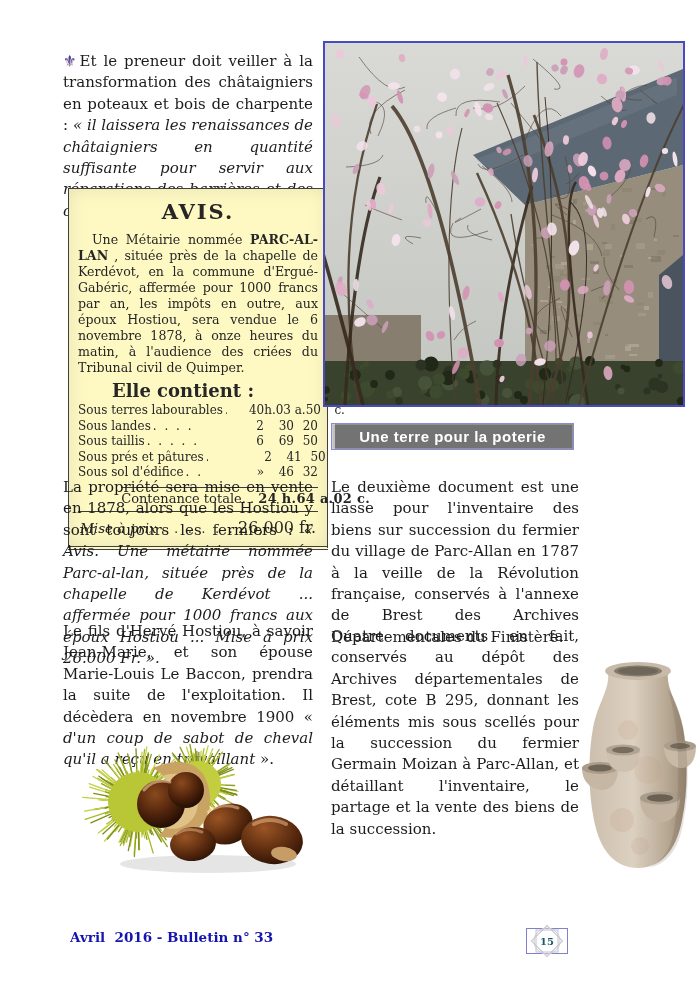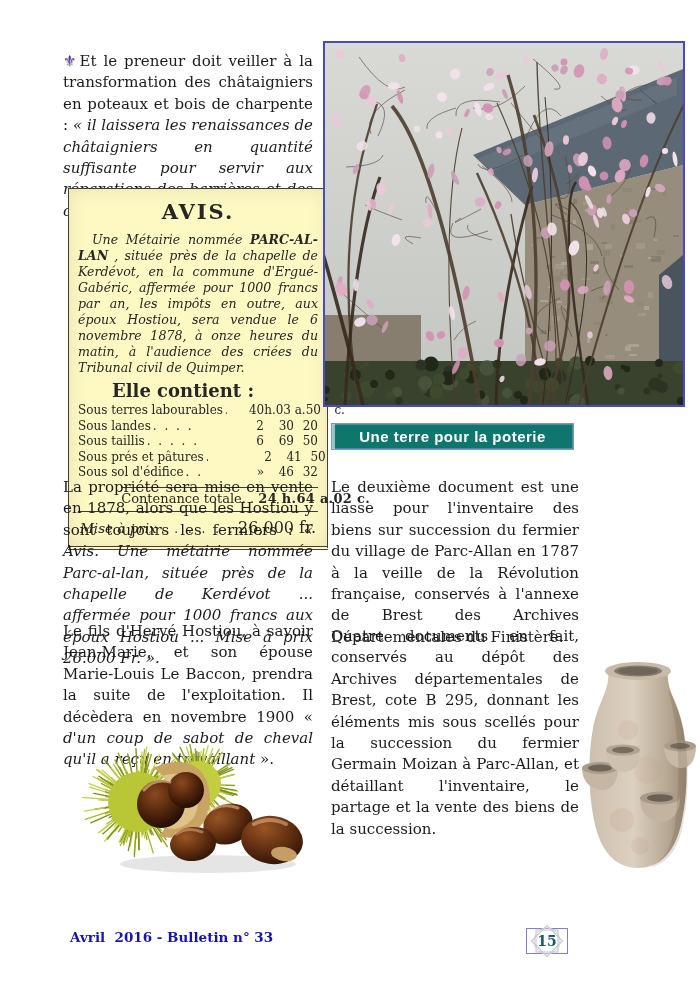--- a/index.html
+++ b/index.html
@@ -8,56 +8,56 @@
   .para{position:absolute;text-align:justify;font-size:15px;line-height:21.4px;}
   .q{font-style:italic;}
   .fleur{display:inline-block;font-family:"DejaVu Sans",sans-serif;color:#3b3b9c;
          font-size:15px;margin-right:3px;text-shadow:0 1px 0 rgba(200,60,40,.45);}
   
   .clip{position:absolute;left:68px;top:188px;width:240px;background:#fef9c3;
         border-left:1px solid #3f3f3f;border-right:1px solid #3f3f3f;
         border-top:1px solid #3f3f3f;border-bottom:4px double #3f3f3f;
         padding:8px 9px 7px 9px;color:#262626;box-shadow:inset 0 0 18px rgba(120,115,100,.18);}
   .clip h2{margin:2px 0 8px 0;text-align:center;font-size:21px;letter-spacing:2px;font-weight:bold;}
-  .clip .body{font-size:12.6px;line-height:16px;text-align:justify;text-indent:14px;margin:0;font-style:italic;}
+  .clip .body{font-size:12.6px;line-height:16px;text-align:justify;text-indent:14px;margin:0;}
   .clip .contains{font-size:18px;margin:4px 0 2px 34px;font-weight:bold;}
   .trow{display:flex;align-items:baseline;font-size:12px;line-height:15.5px;}
   .trow .lbl{white-space:nowrap;}
   .trow .dots{flex:1;overflow:hidden;white-space:nowrap;letter-spacing:2px;padding:0 2px;}
   .cells{display:flex;flex:none;}
   .c1{width:42px;text-align:right;white-space:nowrap;margin-left:22px;}
   .c2{width:30px;text-align:right;white-space:nowrap;}
   .c3{width:24px;text-align:right;white-space:nowrap;}
   .total{border-top:1px solid #3a3a3a;width:82%;margin:6px 0 0 auto;padding-top:3px;
          font-size:13px;text-align:right;white-space:nowrap;}
   .total .tv{font-weight:bold;letter-spacing:.3px;}
   .price{display:flex;align-items:baseline;border-top:1px solid #3a3a3a;margin-top:5px;
          padding:6px 2px 2px 2px;}
   .price .pl{font-style:italic;font-size:13.5px;white-space:nowrap;}
   .price .dots{flex:1;overflow:hidden;white-space:nowrap;letter-spacing:3px;padding:0 4px;font-size:12px;}
   .price .pv{font-weight:normal;font-size:16px;white-space:nowrap;}
   
   .photo{position:absolute;left:323px;top:41px;width:358px;height:362px;
          border:2px solid #4a4ac0;background:#cfd1cd;}
-  .banner{position:absolute;left:331px;top:423px;width:241px;height:25px;background:#0f766e;
+  .banner{position:absolute;left:331px;top:423px;width:241px;height:25px;background:#737373;
           border:1px solid #8a8ad8;color:#ffffff;font-family:"Liberation Sans","DejaVu Sans",sans-serif;
           font-weight:bold;font-size:15px;line-height:25px;text-align:center;letter-spacing:.5px;
           box-shadow:inset 3px 0 0 rgba(255,255,255,.55), inset 0 0 0 1px rgba(255,255,255,.22);}
   .rp{position:absolute;left:331px;width:248px;text-align:justify;font-size:15px;line-height:21.4px;}
   .chestnuts{position:absolute;left:58px;top:740px;width:252px;height:138px;}
   .pottery{position:absolute;left:578px;top:650px;width:120px;height:226px;}
   figure{margin:0;}
   
   .footer-text{position:absolute;left:70px;top:929px;font-weight:bold;font-size:13.5px;
                color:#1515ae;white-space:pre;}
   .badge{position:absolute;left:526px;top:928px;width:40px;height:24px;background:#ffffff;
          border:1px solid #8080cc;}
   .badge svg{position:absolute;left:1px;top:-6px;overflow:visible;}
   .badge .num{position:absolute;inset:0;display:flex;align-items:center;justify-content:center;
-              font-weight:bold;font-size:14px;color:#1c5a68;}
+              font-weight:bold;font-size:10px;color:#1c5a68;}
 </style>
 </head>
 <body>
 
 <div class="page">
 
   <p class="para" style="left:63px;top:36px;width:250px;">
     <span class="fleur">⚜</span><span>Et le preneur doit veiller à la transformation des châtaigniers en poteaux et bois de charpente : </span><span class="q">« il laissera les renaissances de châtaigniers en quantité suffisante pour servir aux réparations des barrières et des couvertures des bâtiments ».</span>
   </p>
 

